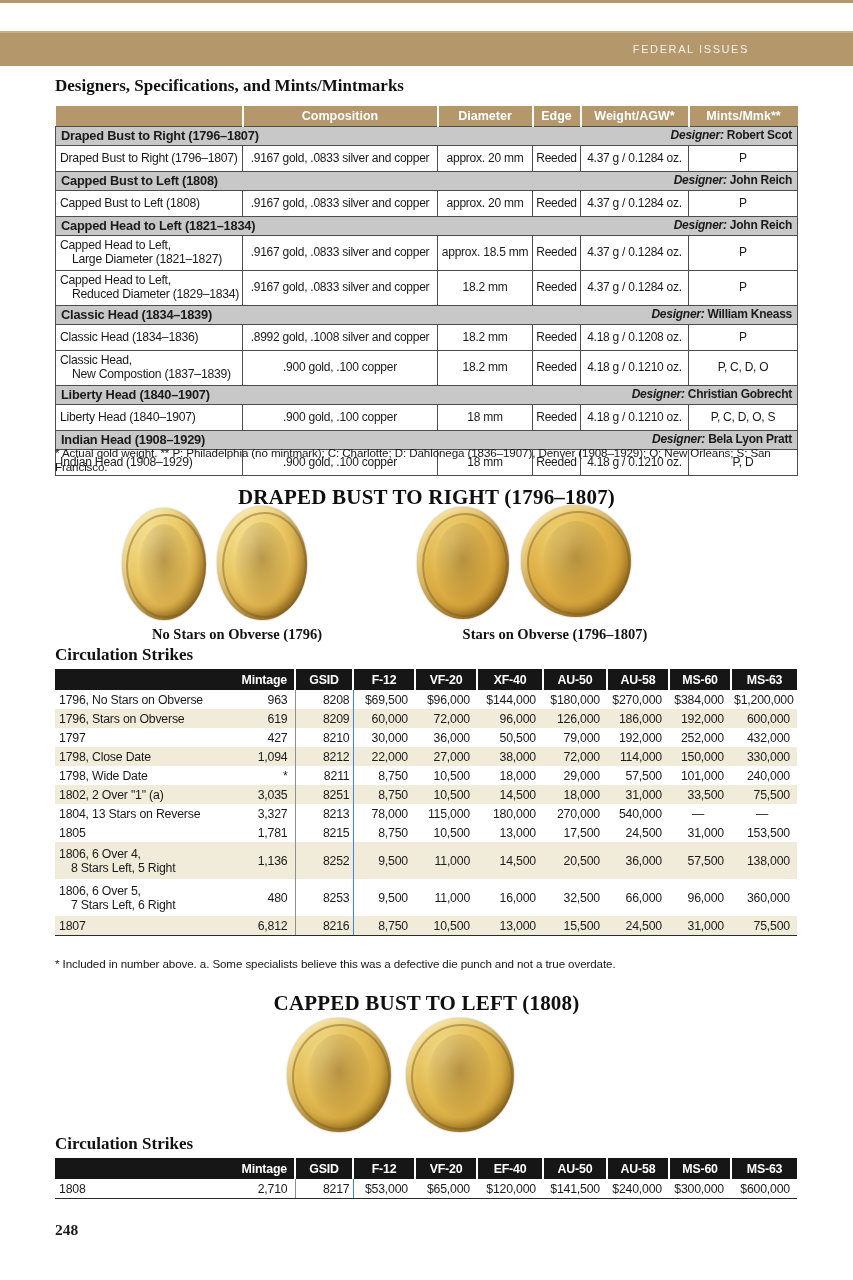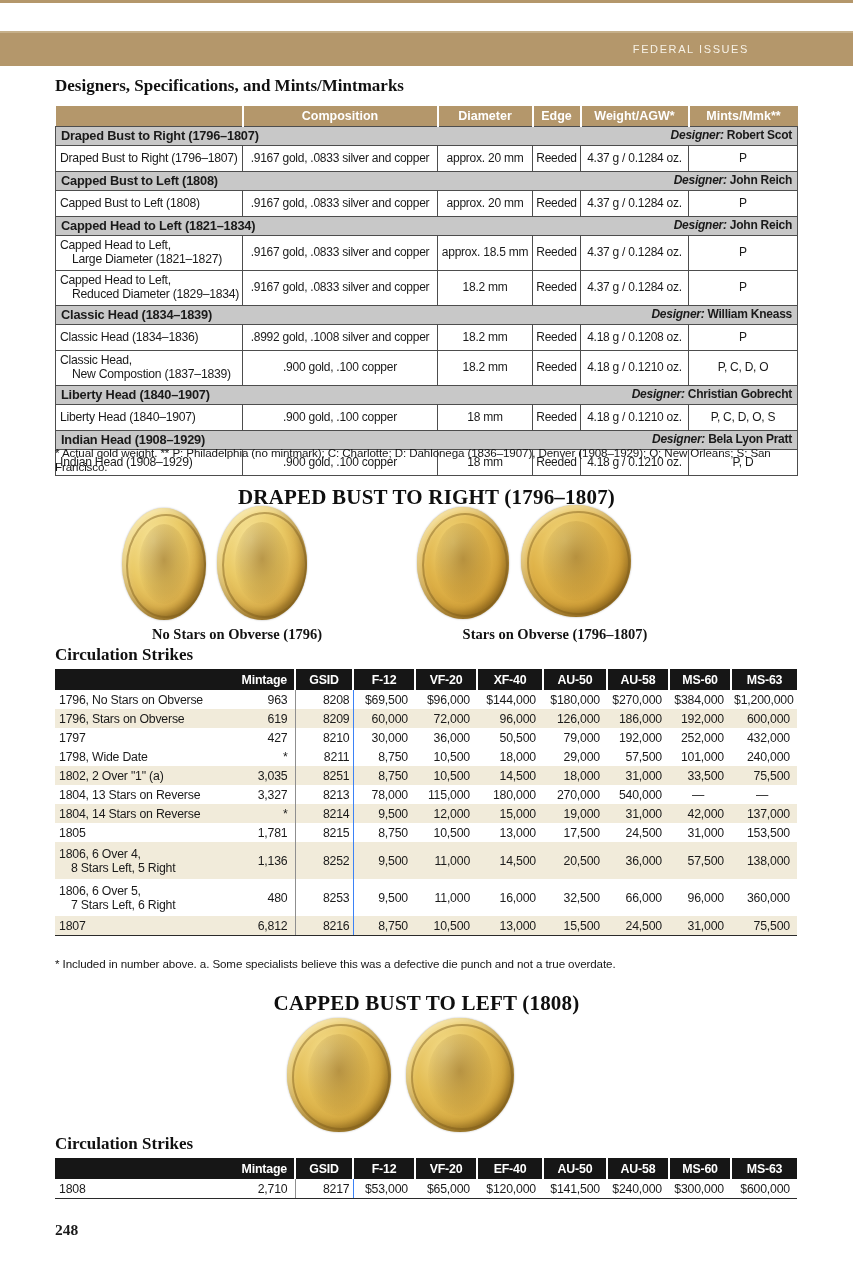--- a/index.html
+++ b/index.html
@@ -321,20 +321,34 @@
         <td class="num">427</td>
         <td class="gsid">8210</td>
         <td class="num">30,000</td>
         <td class="num">36,000</td>
         <td class="num">50,500</td>
         <td class="num">79,000</td>
         <td class="num">192,000</td>
         <td class="num">252,000</td>
         <td class="num">432,000</td>
       </tr>
+      <tr class="alt">
+        <td class="name">
+          <div class="ln1">1798, Close Date</div>
+        </td>
+        <td class="num">1,094</td>
+        <td class="gsid">8212</td>
+        <td class="num">22,000</td>
+        <td class="num">27,000</td>
+        <td class="num">38,000</td>
+        <td class="num">72,000</td>
+        <td class="num">114,000</td>
+        <td class="num">150,000</td>
+        <td class="num">330,000</td>
+      </tr>
       <tr>
         <td class="name">
           <div class="ln1">1798, Wide Date</div>
         </td>
         <td class="num">*</td>
         <td class="gsid">8211</td>
         <td class="num">8,750</td>
         <td class="num">10,500</td>
         <td class="num">18,000</td>
         <td class="num">29,000</td>
@@ -362,34 +376,20 @@
         </td>
         <td class="num">3,327</td>
         <td class="gsid">8213</td>
         <td class="num">78,000</td>
         <td class="num">115,000</td>
         <td class="num">180,000</td>
         <td class="num">270,000</td>
         <td class="num">540,000</td>
         <td class="num dash">—</td>
         <td class="num dash">—</td>
-      </tr>
-      <tr class="alt">
-        <td class="name">
-          <div class="ln1">1804, 14 Stars on Reverse</div>
-        </td>
-        <td class="num">*</td>
-        <td class="gsid">8214</td>
-        <td class="num">9,500</td>
-        <td class="num">12,000</td>
-        <td class="num">15,000</td>
-        <td class="num">19,000</td>
-        <td class="num">31,000</td>
-        <td class="num">42,000</td>
-        <td class="num">137,000</td>
       </tr>
       <tr>
         <td class="name">
           <div class="ln1">1805</div>
         </td>
         <td class="num">1,781</td>
         <td class="gsid">8215</td>
         <td class="num">8,750</td>
         <td class="num">10,500</td>
         <td class="num">13,000</td>

